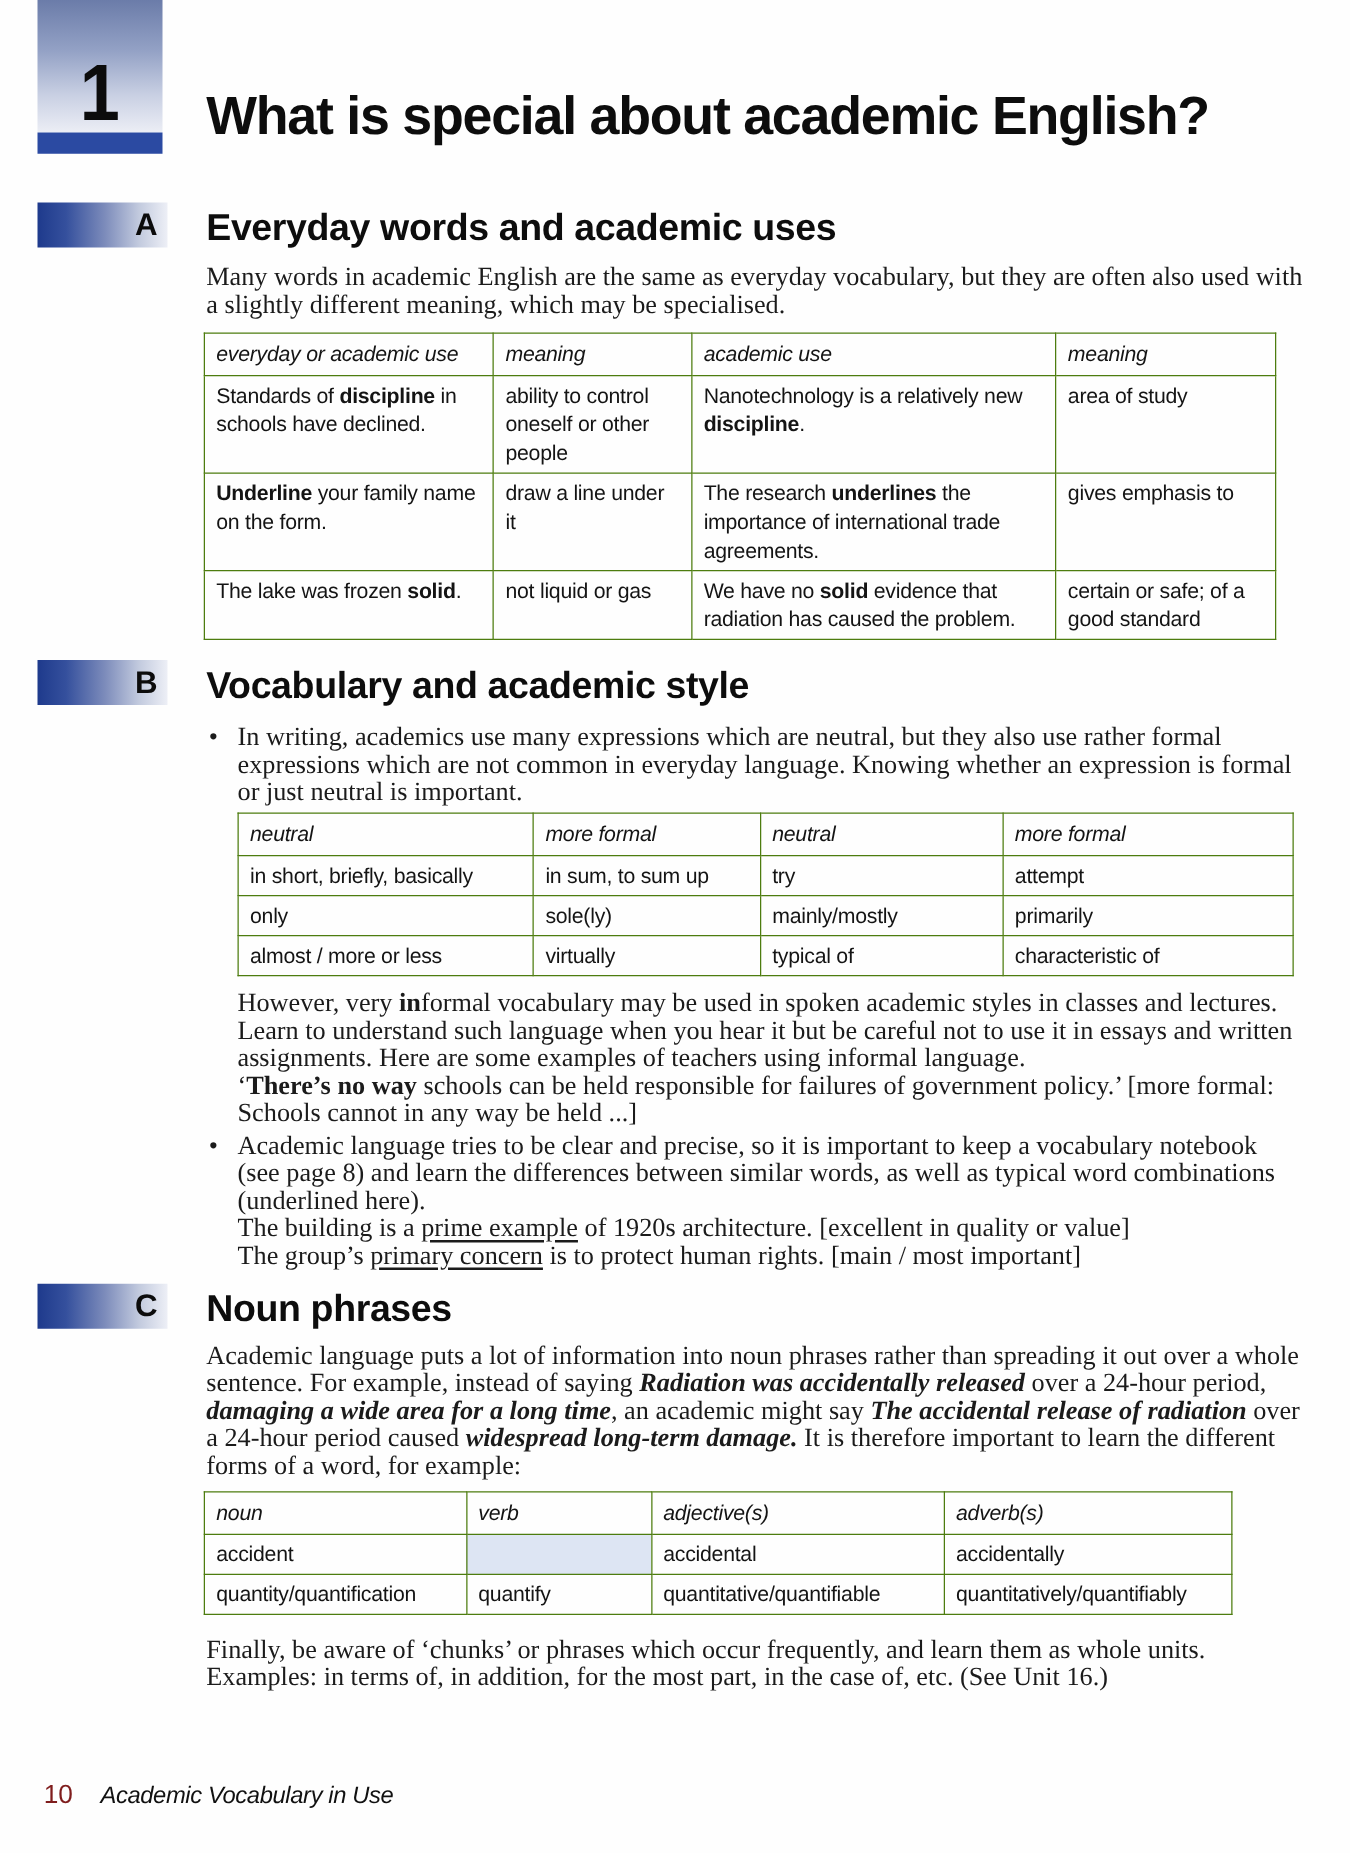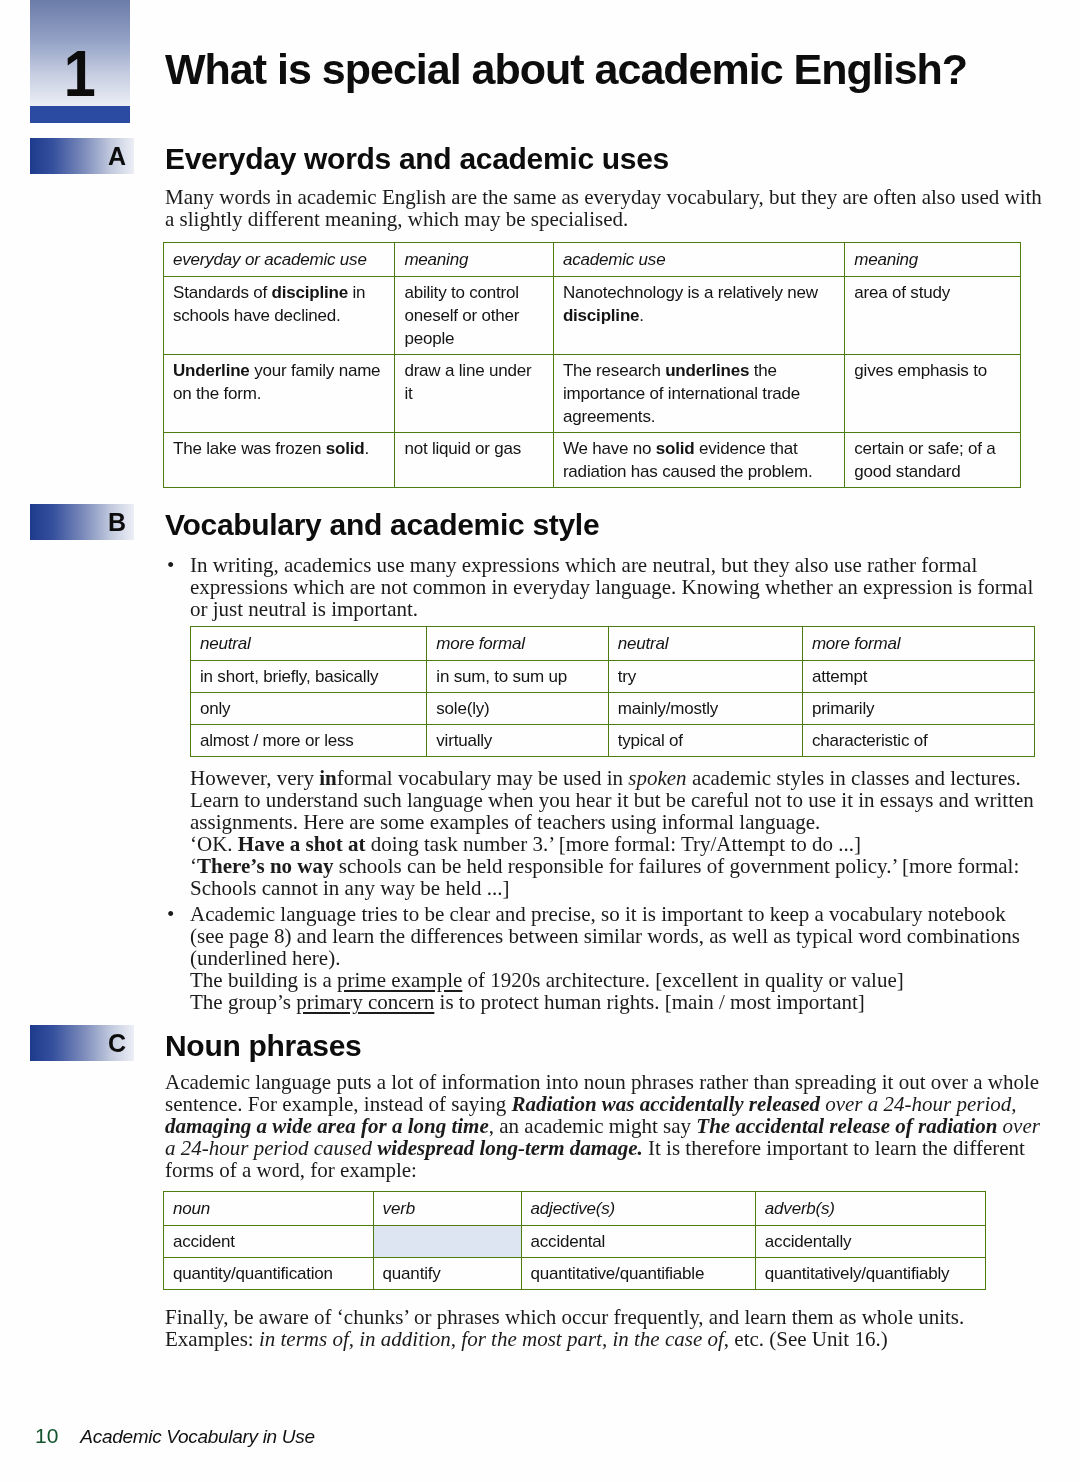--- a/index.html
+++ b/index.html
@@ -22,21 +22,21 @@
     display: flex; align-items: flex-end; justify-content: center;
   }
   .unit-number {
     font-family: "Liberation Sans", sans-serif;
     font-weight: bold; font-size: 64px; line-height: 0.98;
     color: #0c0c0c; transform: scaleX(0.9);
   }
   .unit-bar { height: 17px; background: #2b4aa2; }
 
   
-  .content { position: relative; margin: 0 38px 0 165px; padding-top: 46px; }
+  .content { position: relative; margin: 0 38px 0 165px; padding-top: 70px; }
 
   .page-title {
     font-family: "Liberation Sans", sans-serif;
     font-weight: bold; font-size: 43px; line-height: 46px;
     letter-spacing: -1px; margin: 0; color: #0d0d0d;
   }
 
   .section { position: relative; }
   .sec-marker {
     position: absolute; left: -135px; top: -6px;
@@ -52,21 +52,21 @@
   .sec-heading {
     font-family: "Liberation Sans", sans-serif;
     font-weight: bold; font-size: 30px; line-height: 30px;
     letter-spacing: -0.3px; margin: 0; color: #0d0d0d;
   }
 
   p.body { font-size: 21px; line-height: 22px; margin: 0; }
 
   
   .s-b  { font-weight: bold; }
-  .s-i  { font-style: italic; }
+  .s-i  { }
   .s-bi { font-weight: bold; font-style: italic; }
   .s-bu { font-weight: normal; text-decoration: underline; text-underline-offset: 3px; }
 
   
   table.tbl {
     border-collapse: collapse; table-layout: fixed;
     font-family: "Liberation Sans", sans-serif;
     font-size: 17px; line-height: 23px; letter-spacing: -0.2px;
     color: #141414;
   }
@@ -102,21 +102,21 @@
   #para-c    { margin-top: 10px; }
   #final-para{ margin-top: 16px; }
 
   
   .footer {
     position: absolute; left: 35px; top: 1424px;
     display: flex; align-items: baseline; gap: 22px;
   }
   .page-number {
     font-family: "Liberation Sans", sans-serif;
-    font-size: 21px; color: #14532d;
+    font-size: 21px; color: #7f1d1d;
   }
   .book-title {
     font-family: "Liberation Sans", sans-serif;
     font-style: italic; font-size: 19px; letter-spacing: -0.3px; color: #111;
   }
 </style>
 </head>
 <body>
 
 <div class="unit-badge">
@@ -215,21 +215,20 @@
           <tr>
             <td><span>almost / more or less</span></td>
             <td><span>virtually</span></td>
             <td><span>typical of</span></td>
             <td><span>characteristic of</span></td>
           </tr>
         </tbody>
       </table>
 
       <p class="body" id="para-b"><span>However, very </span><span class="s-b">in</span><span>formal vocabulary may be used in </span><span class="s-i">spoken</span><span> academic styles in classes and lectures. Learn to understand such language when you hear it but be careful not to use it in essays and written assignments. Here are some examples of teachers using informal language.</span></p>
-      <p class="body"><span>‘OK. </span><span class="s-b">Have a shot at</span><span> doing task number 3.’ [more formal: Try/Attempt to do ...]</span></p>
       <p class="body"><span>‘</span><span class="s-b">There’s no way</span><span> schools can be held responsible for failures of government policy.’ [more formal: Schools cannot in any way be held ...]</span></p>
 
       <p class="body bullet" id="bullet-b2"><span>Academic language tries to be clear and precise, so it is important to keep a vocabulary notebook (see page 8) and learn the differences between similar words, as well as typical word combinations (underlined here).</span></p>
       <p class="body"><span>The building is a </span><span class="s-bu">prime example</span><span> of 1920s architecture. [excellent in quality or value]</span></p>
       <p class="body"><span>The group’s </span><span class="s-bu">primary concern</span><span> is to protect human rights. [main / most important]</span></p>
     </div>
   </div>
 
   <div class="section" id="section-c">
     <div class="sec-marker">

